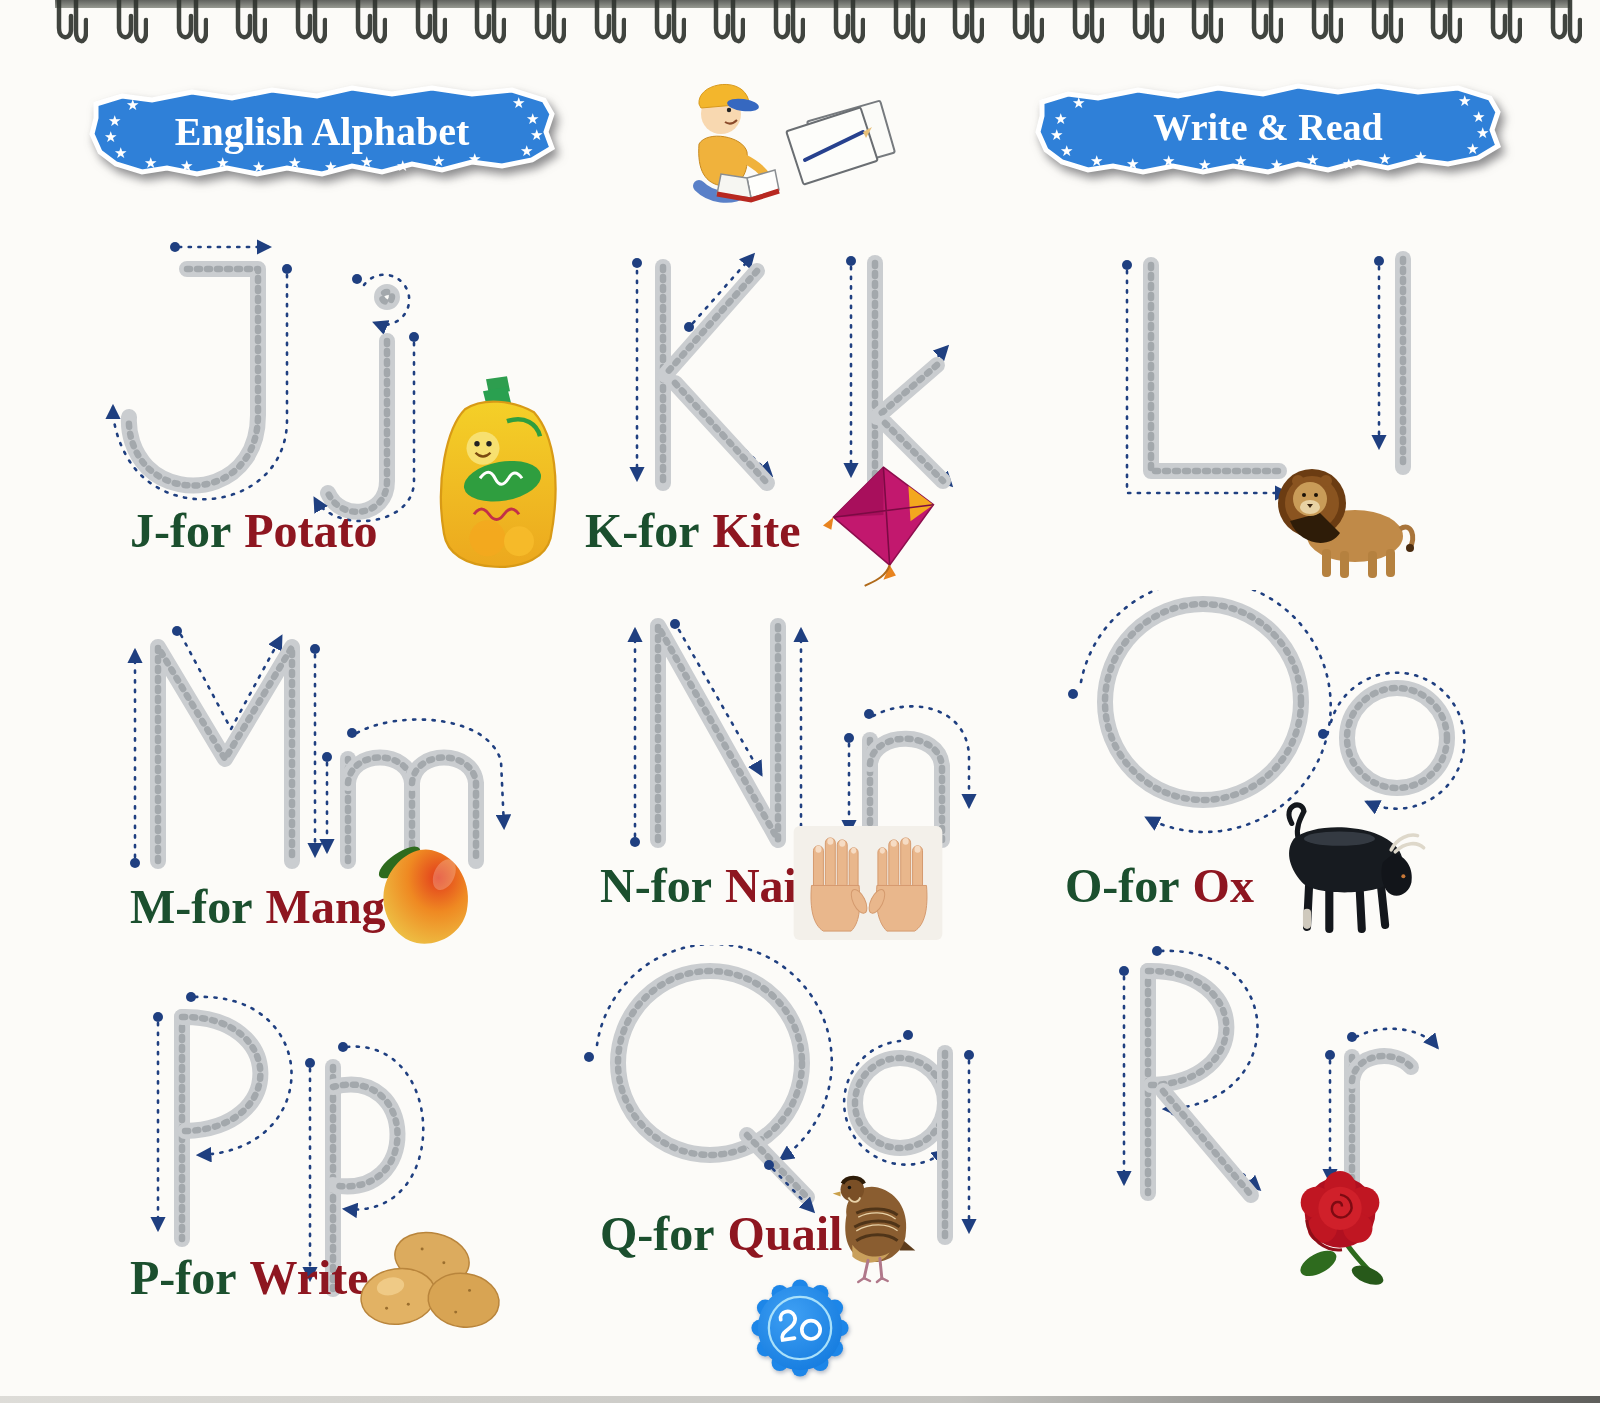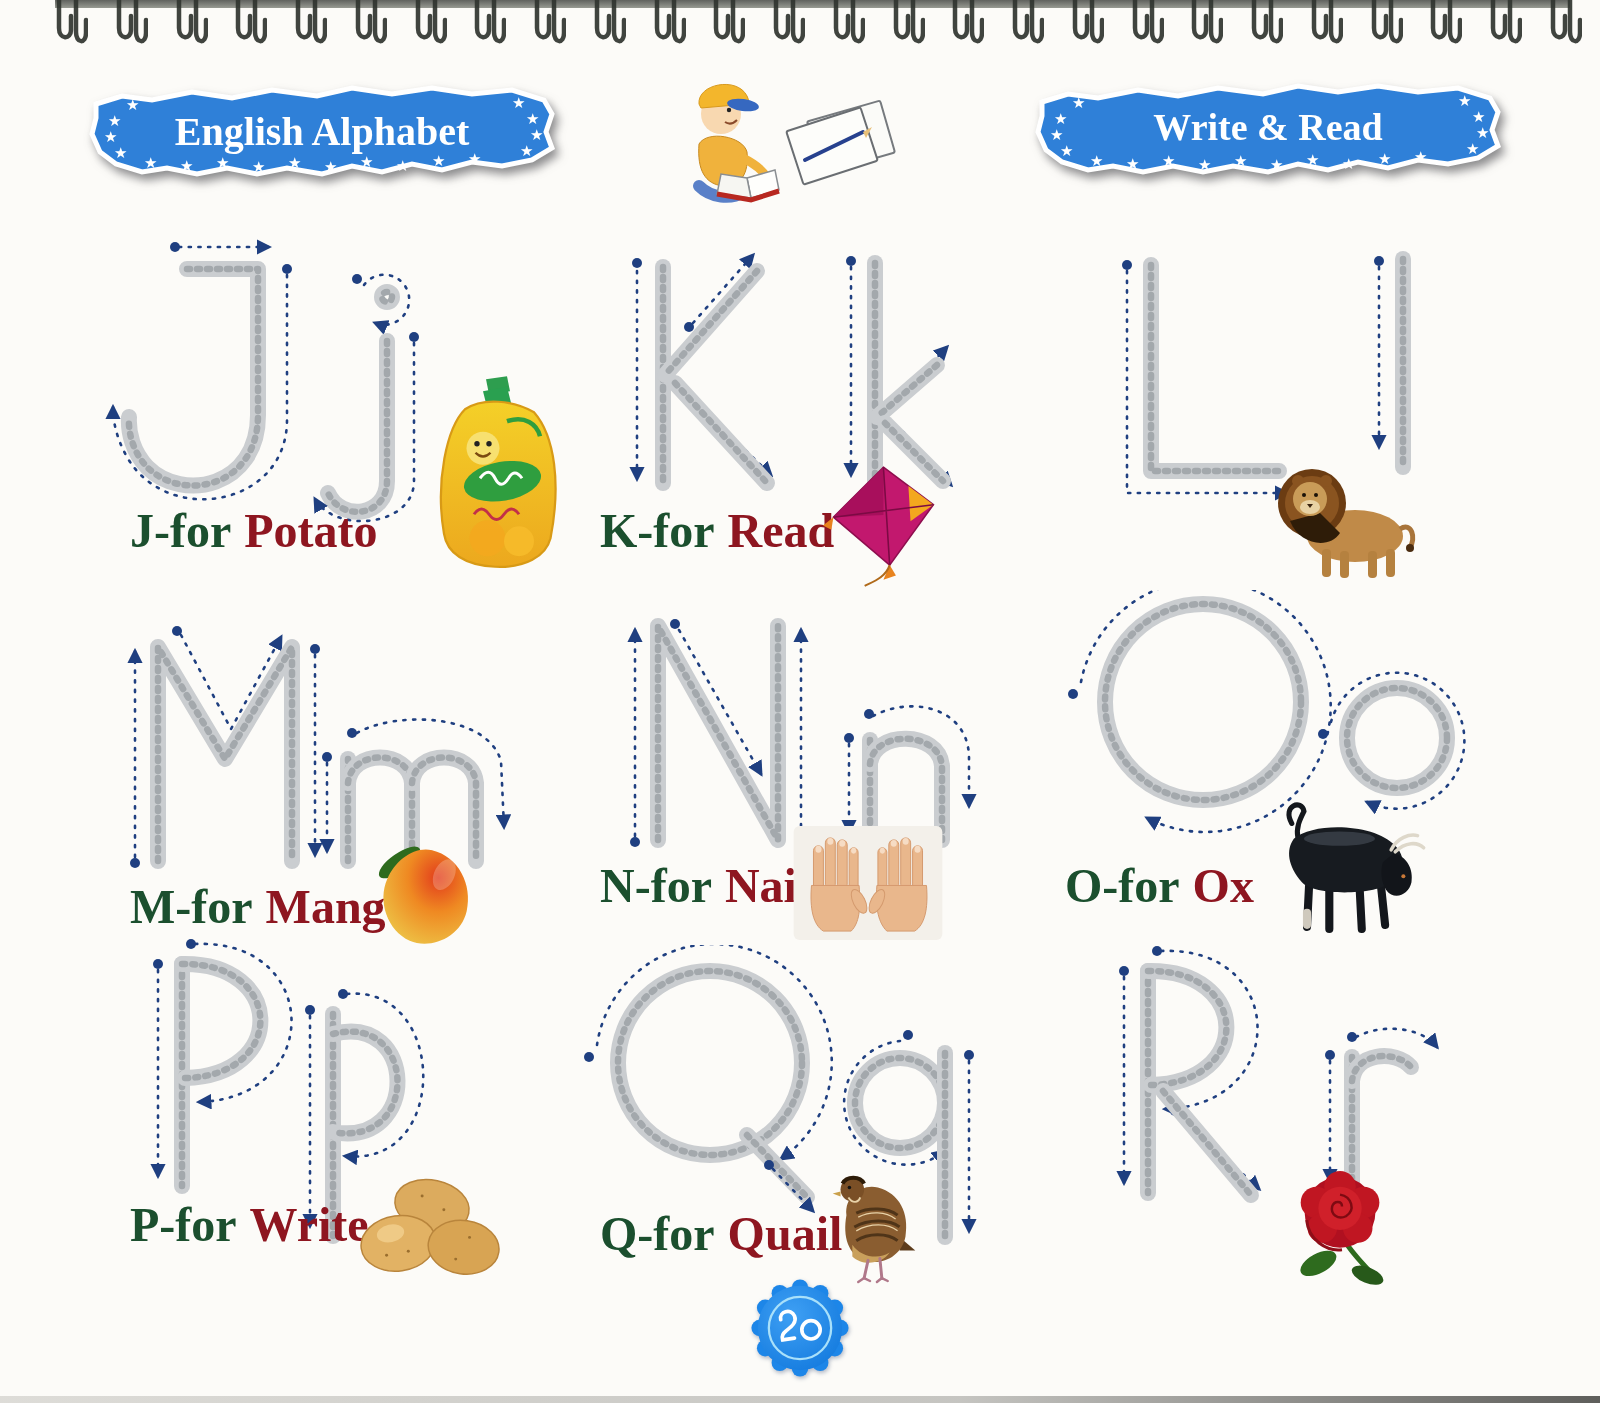--- a/index.html
+++ b/index.html
@@ -273,23 +273,23 @@
         <circle class="dot" cx="326" cy="160" r="5"></circle>
       <path class="gd" marker-end="url(#arr)" d="M 330 204 L 376 250"></path>
         <circle class="dot" cx="326" cy="200" r="5"></circle>
       <path class="tr" d="M 300 28 V 246"></path>
         <path class="tri" d="M 300 28 V 246"></path>
       <path class="tr" d="M 362 130 L 302 182"></path>
         <path class="tri" d="M 362 130 L 302 182"></path>
       <path class="tr" d="M 310 188 L 368 246"></path>
         <path class="tri" d="M 310 188 L 368 246"></path>
     </svg>
-    <div class="cap" style="left:25px">
+    <div class="cap" style="left:10px">
       <span class="g">K-for</span>
-        <span class="r">Read</span>
+        <span class="r">Kite</span>
     </div>
     <svg class="photo" style="left:248px;top:228px" width="125" height="125" viewBox="0 0 120 120">
       <polygon points="58,4 106,40 64,98 10,52" fill="#c2186e" stroke="#8e0e4e" stroke-width="1.5"></polygon>
       <polygon points="58,4 10,52 58,50" fill="#a80f5c"></polygon>
       <polygon points="82,22 106,40 84,56" fill="#f3a81e"></polygon>
       <path d="M58 4 L64 98 M10 52 L106 40" stroke="#7c0a44" stroke-width="1.5" fill="none"></path>
       <polygon points="10,52 0,60 8,64" fill="#e8831e"></polygon>
       <polygon points="64,98 58,112 70,108" fill="#e8831e"></polygon>
       <path d="M64 98 C60 110 48 114 40 118" stroke="#b06a1a" fill="none" stroke-width="2"></path>
     </svg>
@@ -432,21 +432,21 @@
       <path d="M55 92 L53 132 M75 96 L75 134 M105 96 L107 134 M126 92 L130 130" stroke="#14171c" stroke-width="8" stroke-linecap="round"></path>
       <path d="M53 118 L53 130" stroke="#cfc9bd" stroke-width="8" stroke-linecap="round"></path>
       <path d="M40 45 C60 28 120 30 140 52 C150 62 150 78 142 88 L132 90 C120 100 60 102 48 88 C34 72 32 56 40 45 z" fill="#171b20"></path>
       <path d="M138 60 C152 62 158 76 156 88 C154 98 144 104 136 100 C128 96 124 80 128 68 z" fill="#12151a"></path>
       <path d="M140 58 C150 48 162 48 168 54 M136 56 C142 44 154 40 162 42" stroke="#ded8ca" stroke-width="3.5" fill="none" stroke-linecap="round"></path>
       <ellipse cx="85" cy="45" rx="35" ry="7" fill="#434b55" opacity=".65"></ellipse>
       <circle cx="148" cy="82" r="2" fill="#c87838"></circle>
     </svg>
   </div>
 
-  <div class="cell" style="left:95px;top:936px">
+  <div class="cell" style="left:95px;top:989px">
     <svg class="letters" width="460" height="330" viewBox="0 0 460 330" aria-label="Pp">
       <path class="gd" marker-end="url(#arr)" d="M 63 34 V 240"></path>
         <circle class="dot" cx="63" cy="28" r="5"></circle>
       <path class="gd" marker-end="url(#arr)" d="M 100 8 C 226 2 230 162 104 166"></path>
         <circle class="dot" cx="96" cy="8" r="5"></circle>
       <path class="tr" d="M 87 28 V 250"></path>
         <path class="tri" d="M 87 28 V 250"></path>
       <path class="tr" d="M 87 28 C 190 26 192 140 90 142"></path>
         <path class="tri" d="M 87 28 C 190 26 192 140 90 142"></path>
       <path class="gd" marker-end="url(#arr)" d="M 215 80 V 290"></path>

